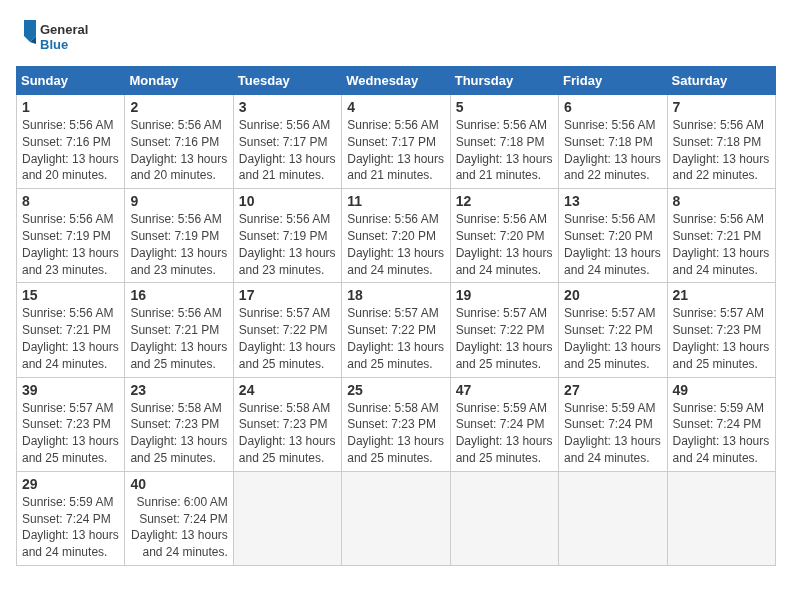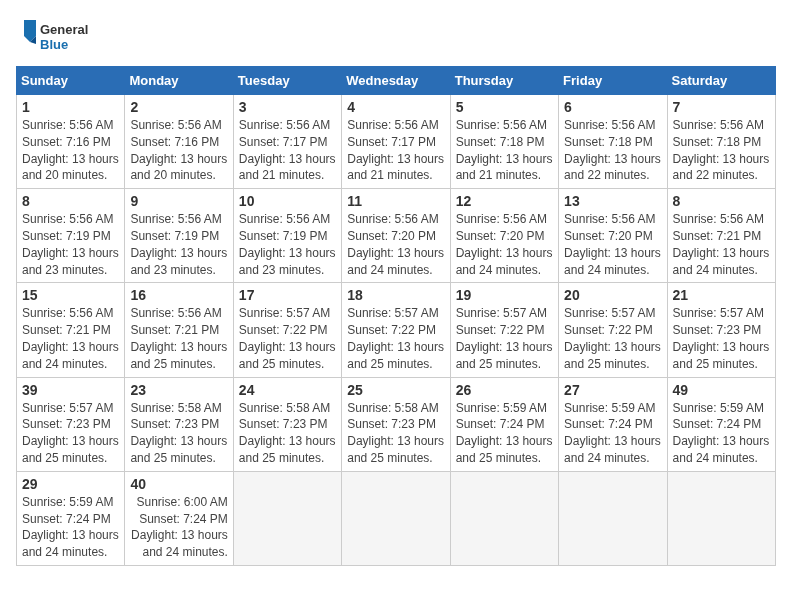--- a/index.html
+++ b/index.html
@@ -279,21 +279,21 @@
 and 25 minutes.</div>
         </td>
         <td>
           <span class="day-number">25</span>
           <div class="day-info" style="white-space: pre-line;">Sunrise: 5:58 AM
 Sunset: 7:23 PM
 Daylight: 13 hours
 and 25 minutes.</div>
         </td>
         <td>
-          <span class="day-number">26</span>
+          <span class="day-number">47</span>
           <div class="day-info" style="white-space: pre-line;">Sunrise: 5:59 AM
 Sunset: 7:24 PM
 Daylight: 13 hours
 and 25 minutes.</div>
         </td>
         <td>
           <span class="day-number">27</span>
           <div class="day-info" style="white-space: pre-line;">Sunrise: 5:59 AM
 Sunset: 7:24 PM
 Daylight: 13 hours

